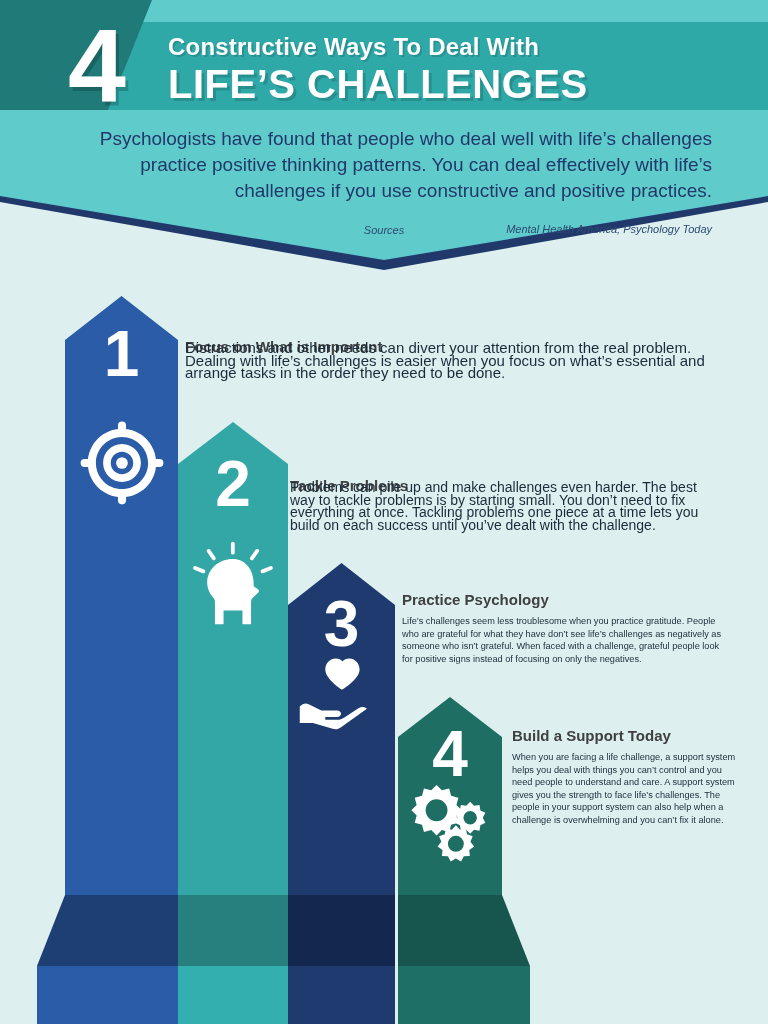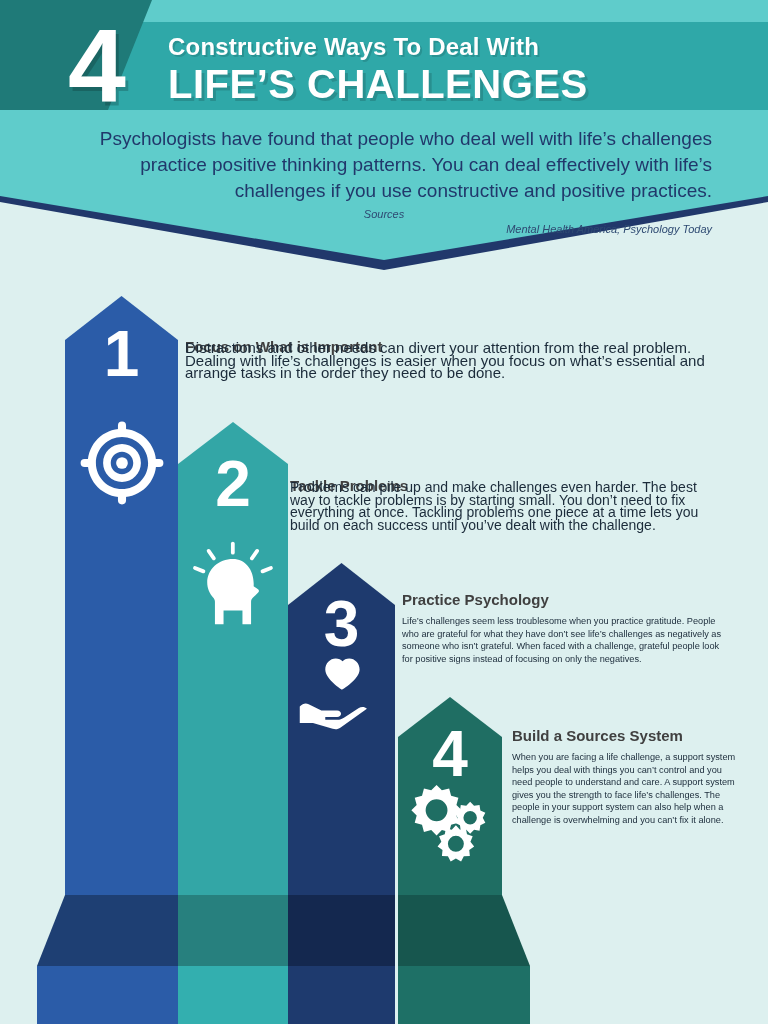--- a/index.html
+++ b/index.html
@@ -51,21 +51,21 @@
   .sub-panel {
     position:absolute; left:0; top:110px; width:768px; height:152px;
     background:#5FCCCB;
     clip-path: polygon(0 0, 768px 0, 768px 86px, 384px 150px, 0 86px);
   }
   .sub-text {
     position:absolute; left:56px; top:126px; width:656px;
     text-align:right; color:#21386B; font-size:19px; line-height:26px;
   }
   .src-label {
-    position:absolute; left:56px; top:208px; width:656px;
+    position:absolute; left:56px; top:224px; width:656px;
     text-align:center; color:#2E4A72; font-size:11px; font-style:italic;
   }
   .src-list {
     position:absolute; left:56px; top:223px; width:656px;
     text-align:right; color:#2E4A72; font-size:11px; font-style:italic;
   }
 
   
   .bar { position:absolute; }
 
@@ -168,17 +168,17 @@
       </div>
     </div>
 
   <div id="sections-layer">
       <div class="sec-title" style="left: 185px; top: 338px; font-size: 15px; white-space: nowrap;">Focus on What is Important</div>
       <div class="sec-body" style="left: 185px; top: 342px; width: 536px; font-size: 15px; line-height: 12.5px;">Distractions and other needs can divert your attention from the real problem. Dealing with life’s challenges is easier when you focus on what’s essential and arrange tasks in the order they need to be done.</div>
       <div class="sec-title" style="left: 290px; top: 457px; font-size: 15px; white-space: nowrap; margin-top: 20px;">Tackle Problems</div>
       <div class="sec-body" style="left: 290px; top: 481px; width: 432px; font-size: 14px; line-height: 12.5px;">Problems can pile up and make challenges even harder. The best way to tackle problems is by starting small. You don’t need to fix everything at once.  Tackling problems one piece at a time lets you build on each success until you’ve dealt with the challenge.</div>
       <div class="sec-title" style="left: 402px; top: 591px; font-size: 15px; white-space: nowrap;">Practice Psychology</div>
       <div class="sec-body" style="left: 402px; top: 615px; width: 322px; font-size: 9.2px; line-height: 12.5px;">Life’s challenges seem less troublesome when you practice gratitude. People who are grateful for what they have don’t see life’s challenges as negatively as someone who isn’t grateful. When faced with a challenge, grateful people look for positive signs instead of focusing on only the negatives.</div>
-      <div class="sec-title" style="left: 512px; top: 727px; font-size: 15px; white-space: nowrap;">Build a Sources System</div>
+      <div class="sec-title" style="left: 512px; top: 727px; font-size: 15px; white-space: nowrap;">Build a Support Today</div>
       <div class="sec-body" style="left: 512px; top: 751px; width: 228px; font-size: 9.2px; line-height: 12.5px;">When you are facing a life challenge, a support system helps you deal with things you can’t control and you need people to understand and care. A support system gives you the strength to face life’s challenges. The people in your support system can also help when a challenge is overwhelming and you can’t fix it alone.</div>
     </div>
 
 </div>
 
 </body></html>

